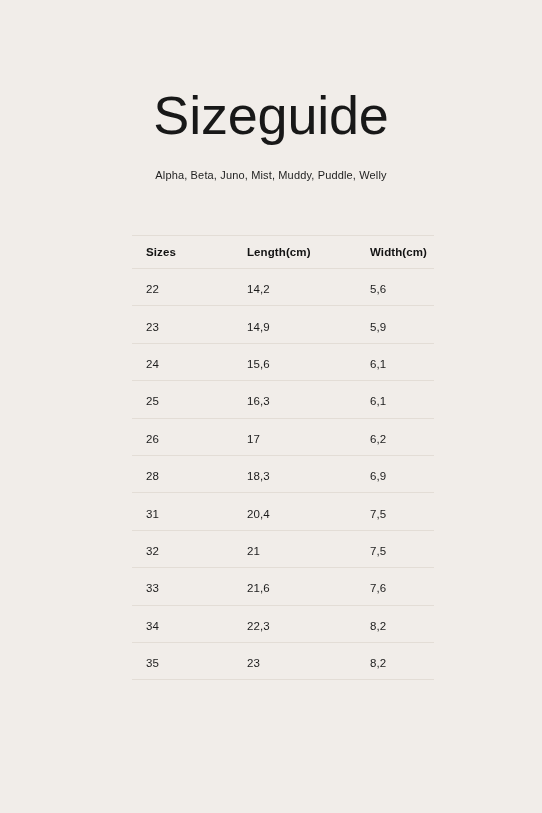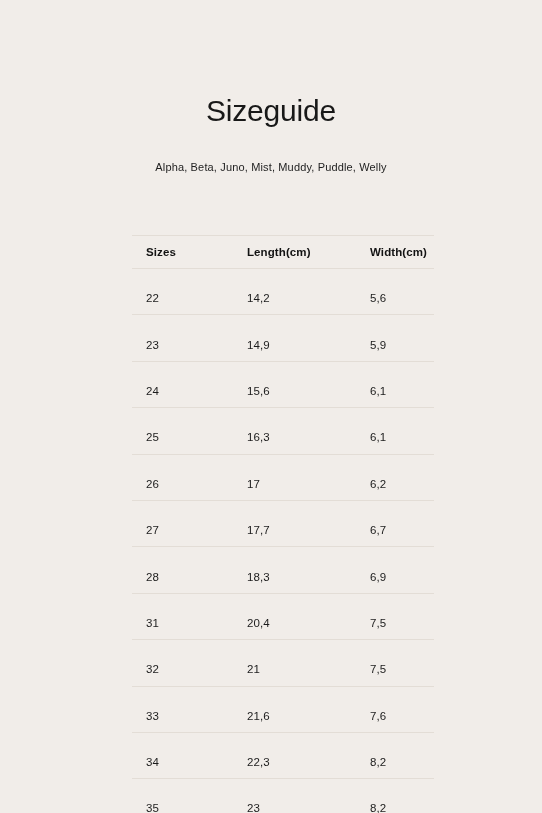--- a/index.html
+++ b/index.html
@@ -24,25 +24,25 @@
     box-sizing: border-box;
   }
 
   
   .header {
     text-align: center;
     padding-top: 88px;
   }
 
   .page-title {
-    font-size: 30px;
+    font-size: 54px;
     font-weight: 300;
     letter-spacing: -0.2px;
     line-height: 1;
-    margin: 8px;
+    margin: 0;
     color: #181818;
     font-family: "Liberation Sans", sans-serif;
   }
 
   .page-subtitle {
     margin: 0;
     padding-top: 26px;
     font-size: 11px;
     font-weight: 400;
     letter-spacing: 0.15px;
@@ -81,21 +81,21 @@
     border-bottom: 1px solid #E3DDD6;
     background: transparent;
   }
 
   table.sizeguide tbody td {
     text-align: left;
     font-size: 11.5px;
     font-weight: 400;
     letter-spacing: 0.1px;
     color: #1C1C1C;
-    padding: 13px 0 0 14px;
+    padding: 4px 0 0 14px;
     height: 32.4px;
     vertical-align: middle;
     border-bottom: 1px solid #E3DDD6;
     background: transparent;
   }
 
   table.sizeguide tbody tr:last-child td {
     border-bottom: 1px solid #E3DDD6;
   }
 </style>
@@ -143,25 +143,20 @@
             <td>25</td>
             <td>16,3</td>
             <td>6,1</td>
           </tr>
           <tr>
             <td>26</td>
             <td>17</td>
             <td>6,2</td>
           </tr>
           <tr>
-            <td>27</td>
-            <td>17,7</td>
-            <td>6,7</td>
-          </tr>
-          <tr>
             <td>28</td>
             <td>18,3</td>
             <td>6,9</td>
           </tr>
           <tr>
             <td>31</td>
             <td>20,4</td>
             <td>7,5</td>
           </tr>
           <tr>

